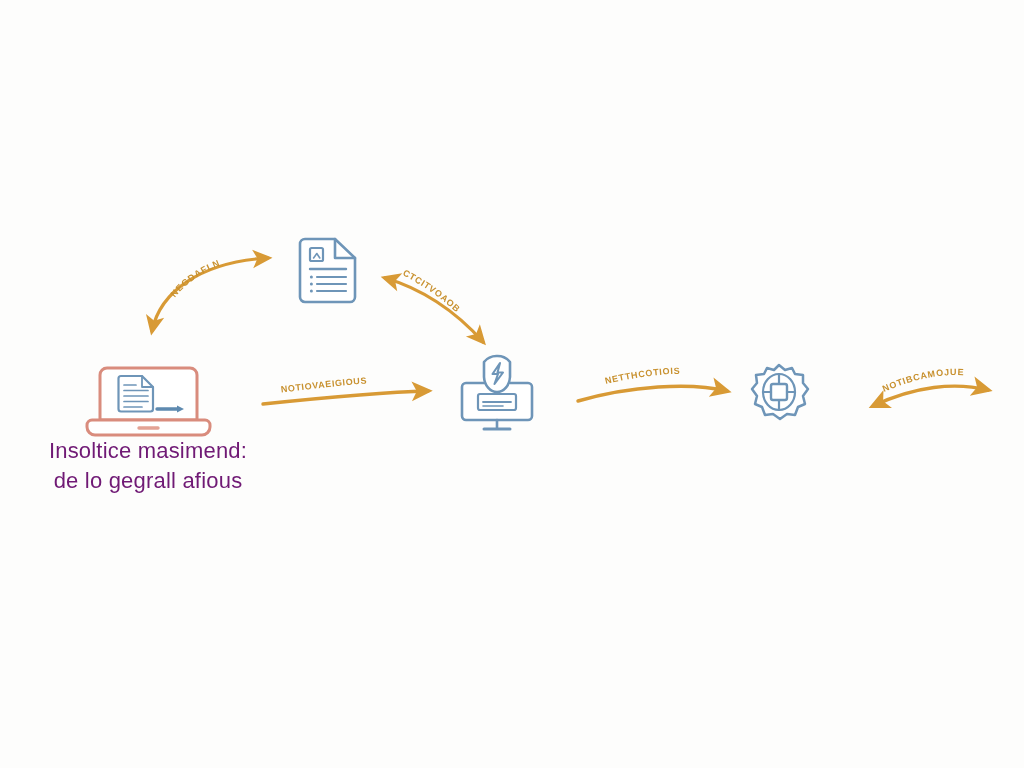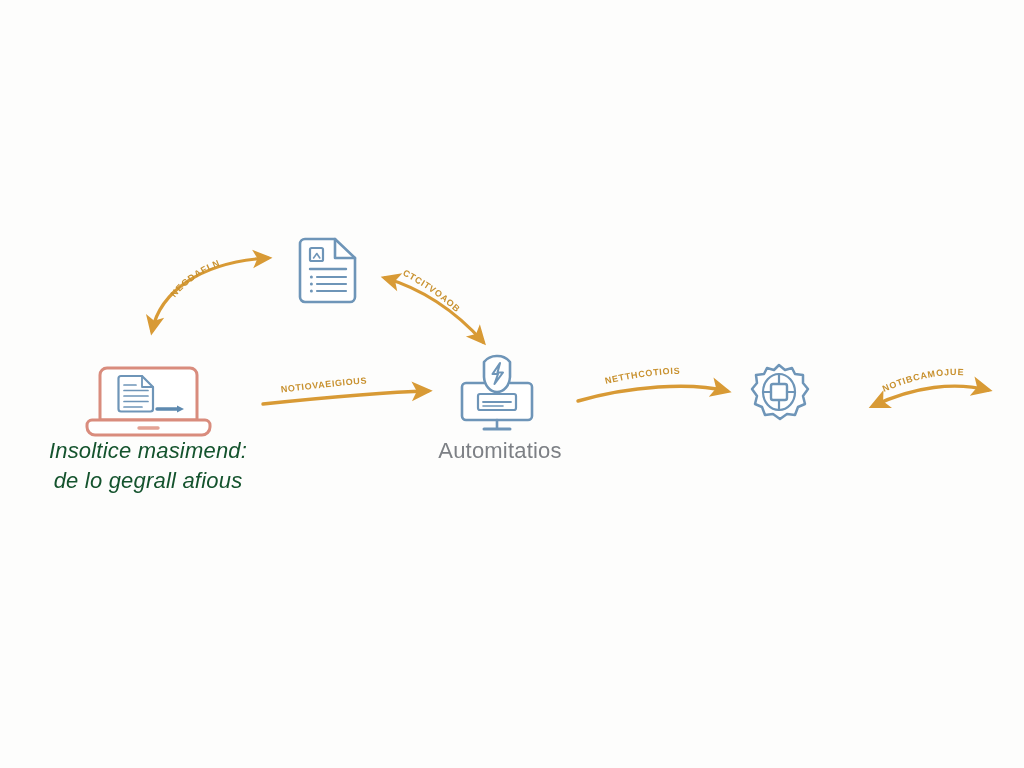--- a/index.html
+++ b/index.html
@@ -204,19 +204,18 @@
         <rect x="20" y="19" width="16" height="16" rx="2" stroke-width="2.4" fill="#ffffff"></rect>
 
         <path d="M28,9 V19" stroke-width="2.2"></path>
         <path d="M28,35 V45" stroke-width="2.2"></path>
         <path d="M12,27 H20" stroke-width="2.2"></path>
         <path d="M36,27 H44" stroke-width="2.2"></path>
       </g>
     </g>
   </svg>
 
-  <div class="node-label" id="label-laptop" style="color: #14532d; font-style: italic;">Insoltice masimend:
+  <div class="node-label" id="label-laptop" style="color: #701a75;">Insoltice masimend:
 de lo gegrall afious</div>
 
-  <div class="node-label" id="label-automation" style="color: rgb(125, 128, 133);">Automitatios</div>
 
 
 </div>
 
 </body></html>

